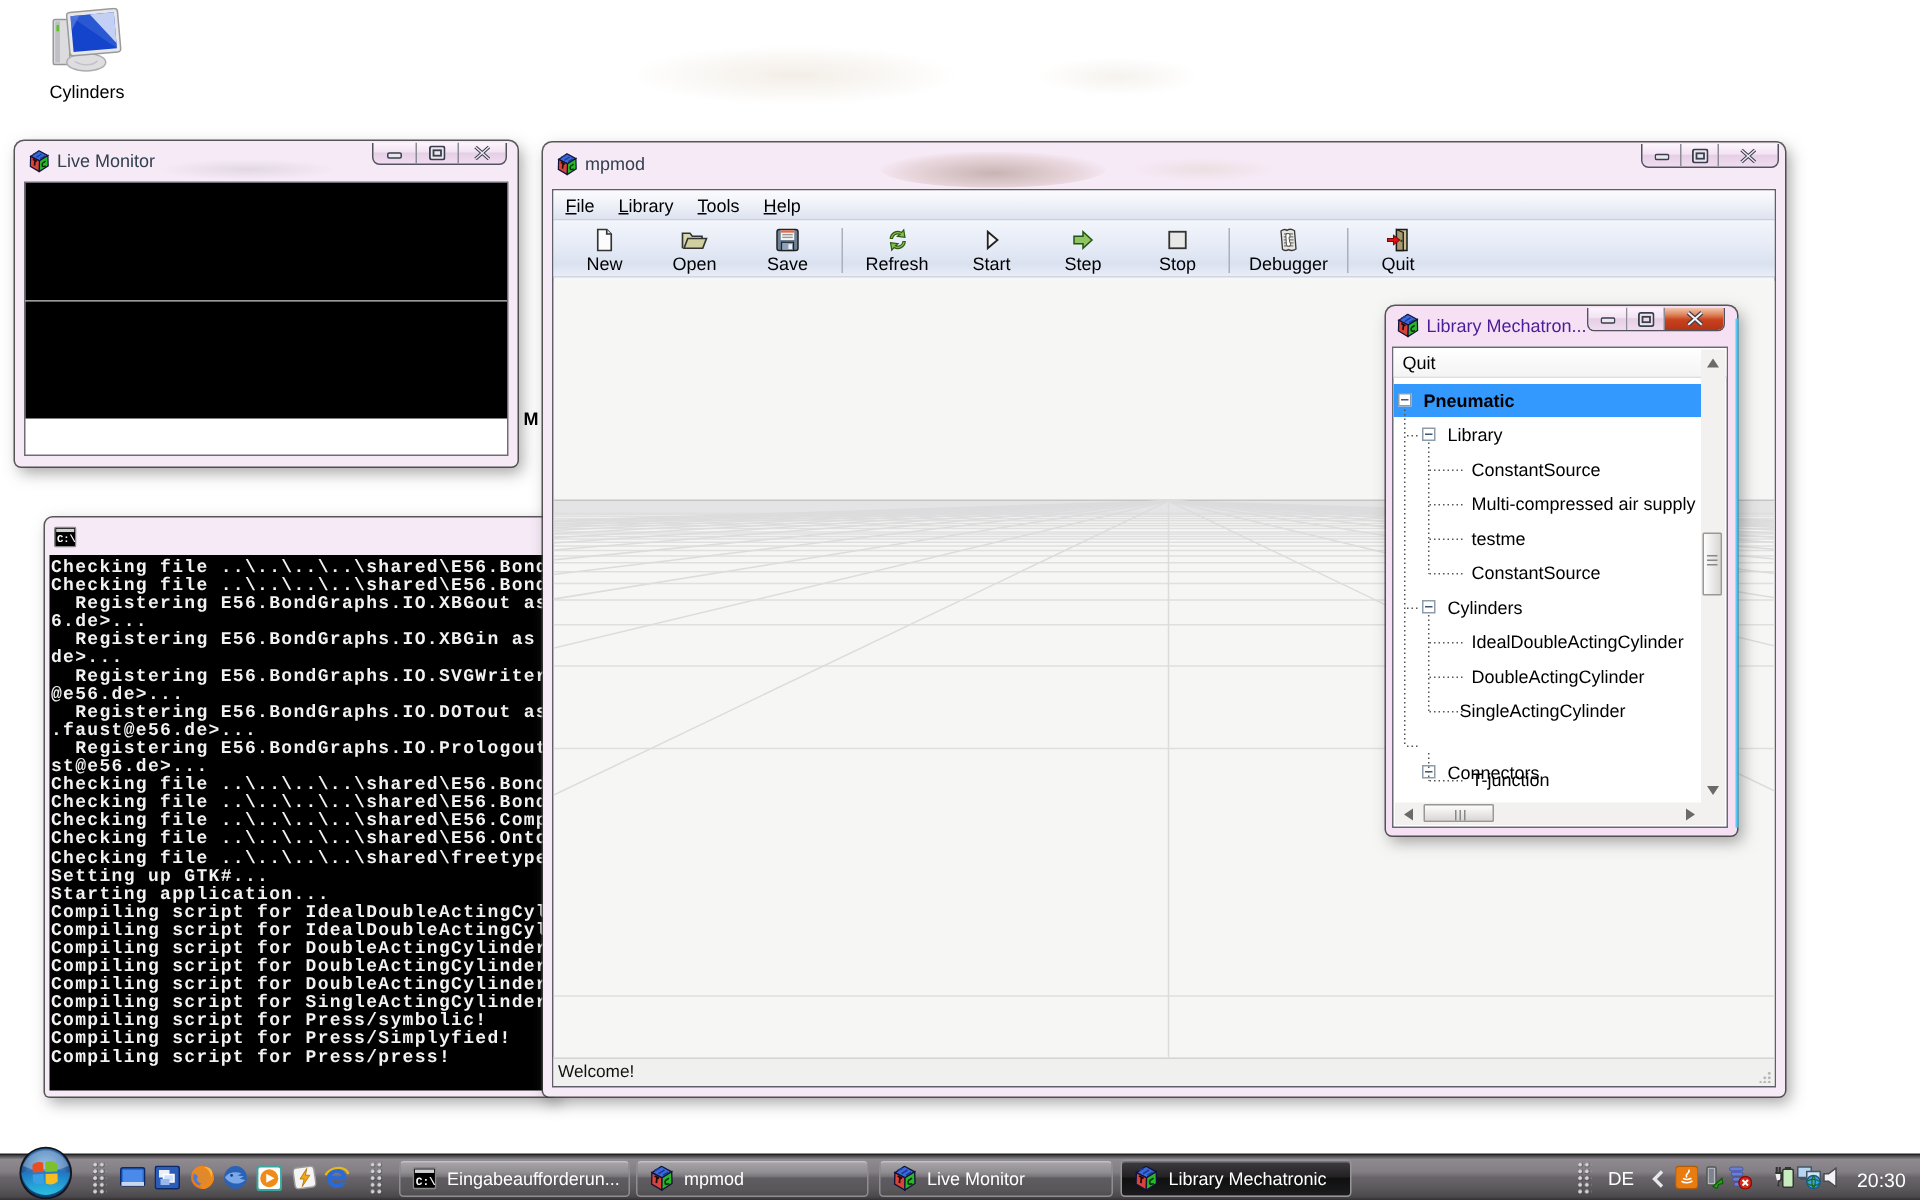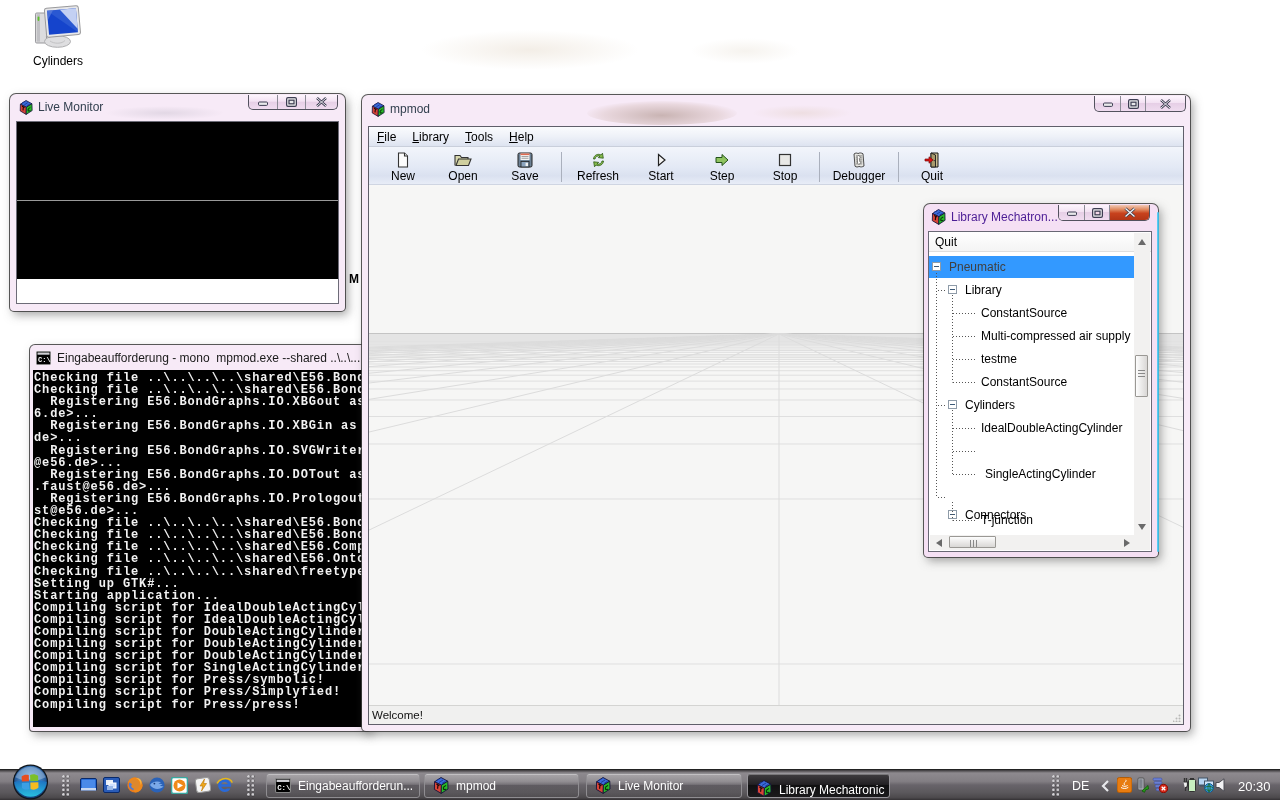--- a/index.html
+++ b/index.html
@@ -133,21 +133,20 @@
   </div>
 </div>
 
 <div class="win" id="win-console">
   <div class="titlebar" style="height:25px; color:#1a1a1a;">
     <svg class="ticon" width="15" height="14" viewBox="0 0 15 14" style="margin-left:6px;margin-right:6px;">
       <rect x="0.5" y="0.5" width="14" height="13" rx="1" fill="#000" stroke="#888"></rect>
       <rect x="1.5" y="1.5" width="12" height="2.2" fill="#cfcfd4"></rect>
       <text x="2" y="10.5" font-size="7" font-weight="bold" fill="#fff" font-family="Liberation Mono, monospace">C:\</text>
     </svg>
-    <span style="white-space:nowrap;overflow:hidden;">Eingabeaufforderung - mono&nbsp; mpmod.exe --shared ..\..\...</span>
   </div>
   <div id="console-black">
 <pre>Checking file ..\..\..\..\shared\E56.Bond
 Checking file ..\..\..\..\shared\E56.Bond
   Registering E56.BondGraphs.IO.XBGout as
 6.de&gt;...
   Registering E56.BondGraphs.IO.XBGin as
 de&gt;...
   Registering E56.BondGraphs.IO.SVGWriter
 @e56.de&gt;...
@@ -366,21 +365,21 @@
           <path d="M1.5 1.5 L10.5 9.5 M10.5 1.5 L1.5 9.5" stroke="#f4f4f6" stroke-width="1.3"></path>
         </svg>
       </div>
   </div>
   <div id="lib-client">
 
     <div class="abs" style="left:0;top:0;width:222px;height:20px;background:linear-gradient(#ffffff,#f4f4f4);border-bottom:1px solid #dedede;font-size:12px;padding:3px 0 0 6px;">Quit</div>
 
     <div class="abs" id="treearea" style="left:0;top:24px;width:206px;height:280px;overflow:hidden;">
 
-      <div class="trow" style="top:0;background:#3399ff;color:#404040;">
+      <div class="trow" style="top:0;background:#3399ff;color:#000000;font-weight:bold;">
           <div class="expbox" style="left:3px;"></div>
           <div class="lbl" style="left:20px;">Pneumatic</div>
         </div>
       <div class="trow" style="top:23px;">
           <div class="expbox" style="left:19px;"></div>
           <div class="lbl" style="left:36px;">Library</div>
         </div>
       <div class="trow" style="top:46px;">
           <div class="lbl" style="left:52px;">ConstantSource</div>
         </div>
@@ -393,22 +392,25 @@
       <div class="trow" style="top:115px;">
           <div class="lbl" style="left:52px;">ConstantSource</div>
         </div>
       <div class="trow" style="top:138px;">
           <div class="expbox" style="left:19px;"></div>
           <div class="lbl" style="left:36px;">Cylinders</div>
         </div>
       <div class="trow" style="top:161px;">
           <div class="lbl" style="left:52px;">IdealDoubleActingCylinder</div>
         </div>
+      <div class="trow" style="top:184px;">
+          <div class="lbl" style="left:52px;">DoubleActingCylinder</div>
+        </div>
       <div class="trow" style="top:207px;">
-          <div class="lbl" style="left:56px;">SingleActingCylinder</div>
+          <div class="lbl" style="left:44px;">SingleActingCylinder</div>
         </div>
       <div class="trow" style="top:230px;margin-top:18px;">
           <div class="expbox" style="left:19px;"></div>
           <div class="lbl" style="left:36px;">Connectors</div>
         </div>
       <div class="trow" style="top:253px;">
           <div class="lbl" style="left:52px;">T-junction</div>
         </div>
 
       <svg class="abs" style="left:0;top:0;" width="206" height="280" viewBox="0 0 206 280">
@@ -531,21 +533,21 @@
         <use href="#cube"></use>
       </svg>
     mpmod
   </div>
   <div class="tkbtn" style="left:586px;width:156px;">
     <svg width="16" height="17" viewBox="0 0 16 17">
         <use href="#cube"></use>
       </svg>
     Live Monitor
   </div>
-  <div class="tkbtn" style="left:747px;width:143px;background:linear-gradient(#3f3d40,#232124 45%,#101011 50%,#1b1a1c);border-color:#97959a;align-items:flex-end;">
+  <div class="tkbtn" style="left:747px;width:154px;background:linear-gradient(#3f3d40,#232124 45%,#101011 50%,#1b1a1c);border-color:#97959a;">
     <svg width="16" height="17" viewBox="0 0 16 17">
         <use href="#cube"></use>
       </svg>
     Library Mechatronic
   </div>
 
   <div class="abs" style="left:1072px;top:9px;color:#fff;font-size:12.5px;">DE</div>
   <svg class="abs" style="left:1100px;top:10px;" width="10" height="12" viewBox="0 0 10 12">
       <path d="M8 1 L3 6 L8 11" stroke="#e8e8ec" stroke-width="2.2" fill="none"></path>
     </svg>

